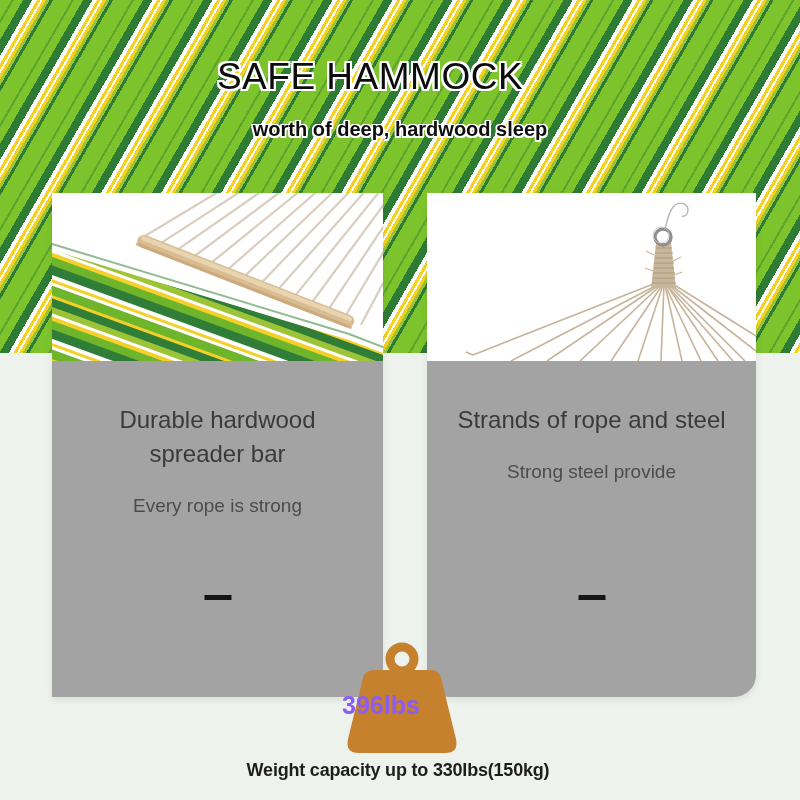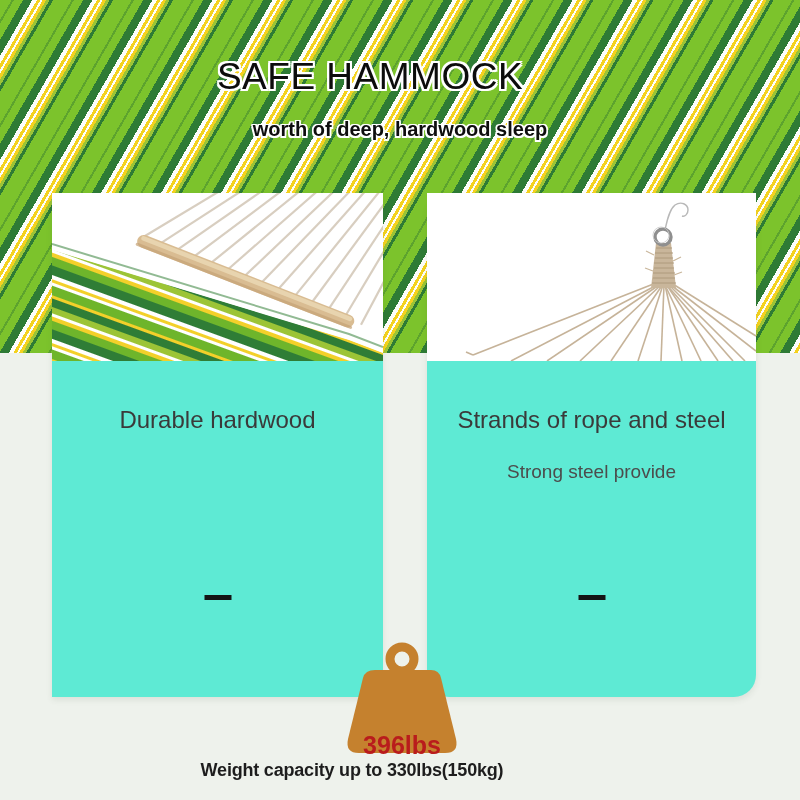--- a/index.html
+++ b/index.html
@@ -30,21 +30,21 @@
   }
   .hero-sub{
     position:absolute;left:0;top:90px;width:800px;margin:0;
     text-align:center;font-size:20px;font-weight:700;line-height:26px;color:#0e0e0e;
     text-shadow:-1.5px -1.5px 0 #fff,1.5px -1.5px 0 #fff,-1.5px 1.5px 0 #fff,1.5px 1.5px 0 #fff,
                  0 -1.5px 0 #fff,0 1.5px 0 #fff,-1.5px 0 0 #fff,1.5px 0 0 #fff;
   }
 
   
   .card{
-    position:absolute;top:193px;height:504px;background:#5eead4;
+    position:absolute;top:193px;height:504px;background:#a3a3a3;
     box-shadow:0 3px 6px rgba(60,80,60,.10);
   }
   .card-left{left:52px;width:331px;}
   .card-right{left:427px;width:329px;border-radius:22px;}
   .photo{position:relative;width:100%;height:168px;overflow:hidden;background:#ffffff;}
   .card h2{
     margin:42px 8px 0 8px;text-align:center;
     font-size:24px;font-weight:500;line-height:34px;color:#3a3a3a;
   }
   .card .cap{
@@ -52,30 +52,30 @@
     font-size:19px;font-weight:400;color:#4c4c4c;
   }
   .dash{
     position:absolute;left:50%;top:402px;transform:translateX(-50%);
     width:27px;height:5px;background:#141414;
   }
 
   
   .weight-badge{position:absolute;left:342px;top:638px;width:120px;height:118px;}
   .weight-badge .wtxt{
-    position:absolute;left:0;width:120px;text-align:center;
-    font-size:25px;font-weight:700;color:#b91c1c;line-height:28px;margin-top:40px;
+    position:absolute;left:0;width:120px;
+    font-size:25px;font-weight:700;color:#8b5cf6;line-height:28px;
   }
   .weight-badge .l1{top:53px;}
   .weight-badge .l2{top:83px;}
 
   
   .footer-cap{
     position:absolute;left:0;top:760px;width:704px;margin:0;
-    text-align:center;font-size:18px;font-weight:700;letter-spacing:-.2px;color:#1d1d1d;
+    text-align:center;font-size:18px;font-weight:700;letter-spacing:-.2px;color:#1d1d1d;padding-left:46px;
   }
 </style>
 </head>
 <body>
 
 <div id="canvas">
 
   <div class="hero">
     <h1 class="hero-title">SAFE HAMMOCK</h1>
     <p class="hero-sub"><br><span>worth of deep, hardwood sleep</span></p>
@@ -121,21 +121,22 @@
         <path d="M 0,55 L 297,145 L 331,158" stroke="#ffffff" stroke-width="3" fill="none" opacity="0.85"></path>
         <path d="M 0,51 L 297,141 L 331,154" stroke="#37823a" stroke-width="2" fill="none" opacity="0.55"></path>
 
         <g transform="translate(88,40) rotate(21.3)">
           <rect x="0" y="0" width="232" height="13" rx="6.5" fill="#d9bc92"></rect>
           <rect x="3" y="1.5" width="226" height="4.5" rx="2.2" fill="#ead8b4" opacity="0.85"></rect>
           <rect x="0" y="10" width="232" height="3" rx="1.5" fill="#c4a376" opacity="0.7"></rect>
         </g>
       </svg>
     </div>
-    <h2><span>Durable hardwood</span><br></h2>
+    <h2><span>Durable hardwood</span><br><span>spreader bar</span></h2>
+    <p class="cap">Every rope is strong</p>
     <div class="dash"></div>
   </div>
 
   <div class="card card-right">
     <div class="photo">
       <svg viewBox="0 0 329 168" width="329" height="168">
 
         <g stroke="#c6b399" stroke-width="1.6">
           <line x1="234" y1="88" x2="46" y2="162"></line>
           <line x1="234" y1="90" x2="84" y2="168"></line>

